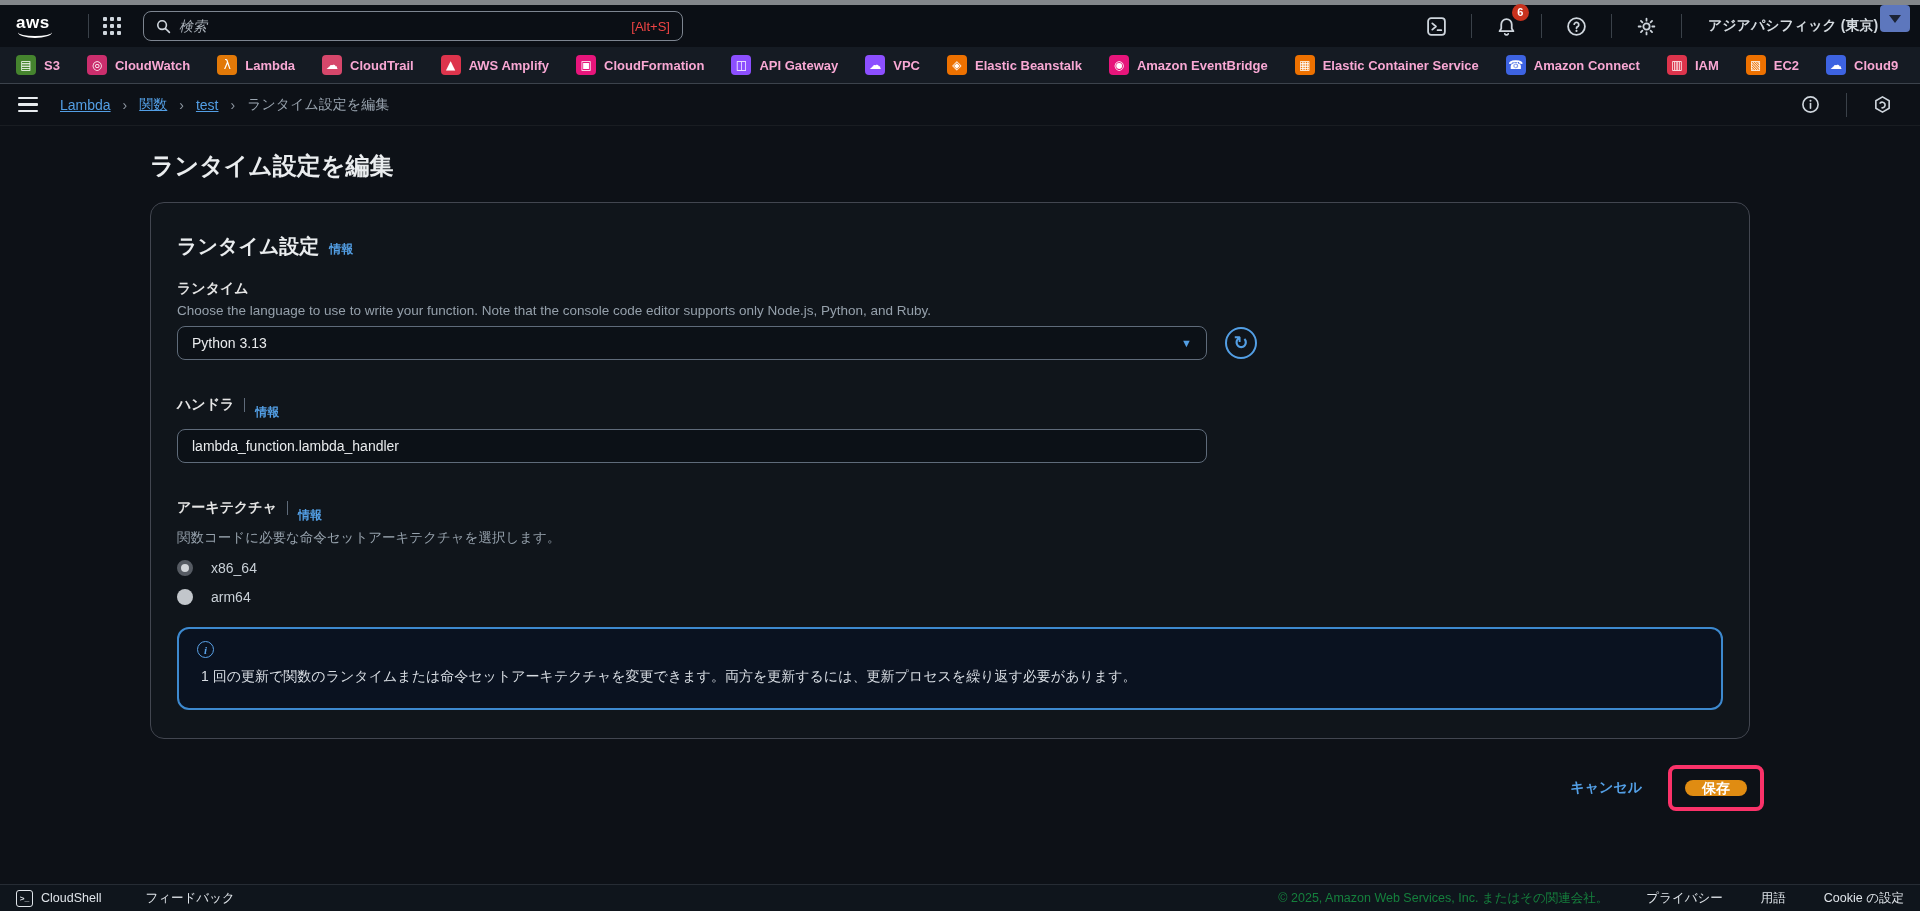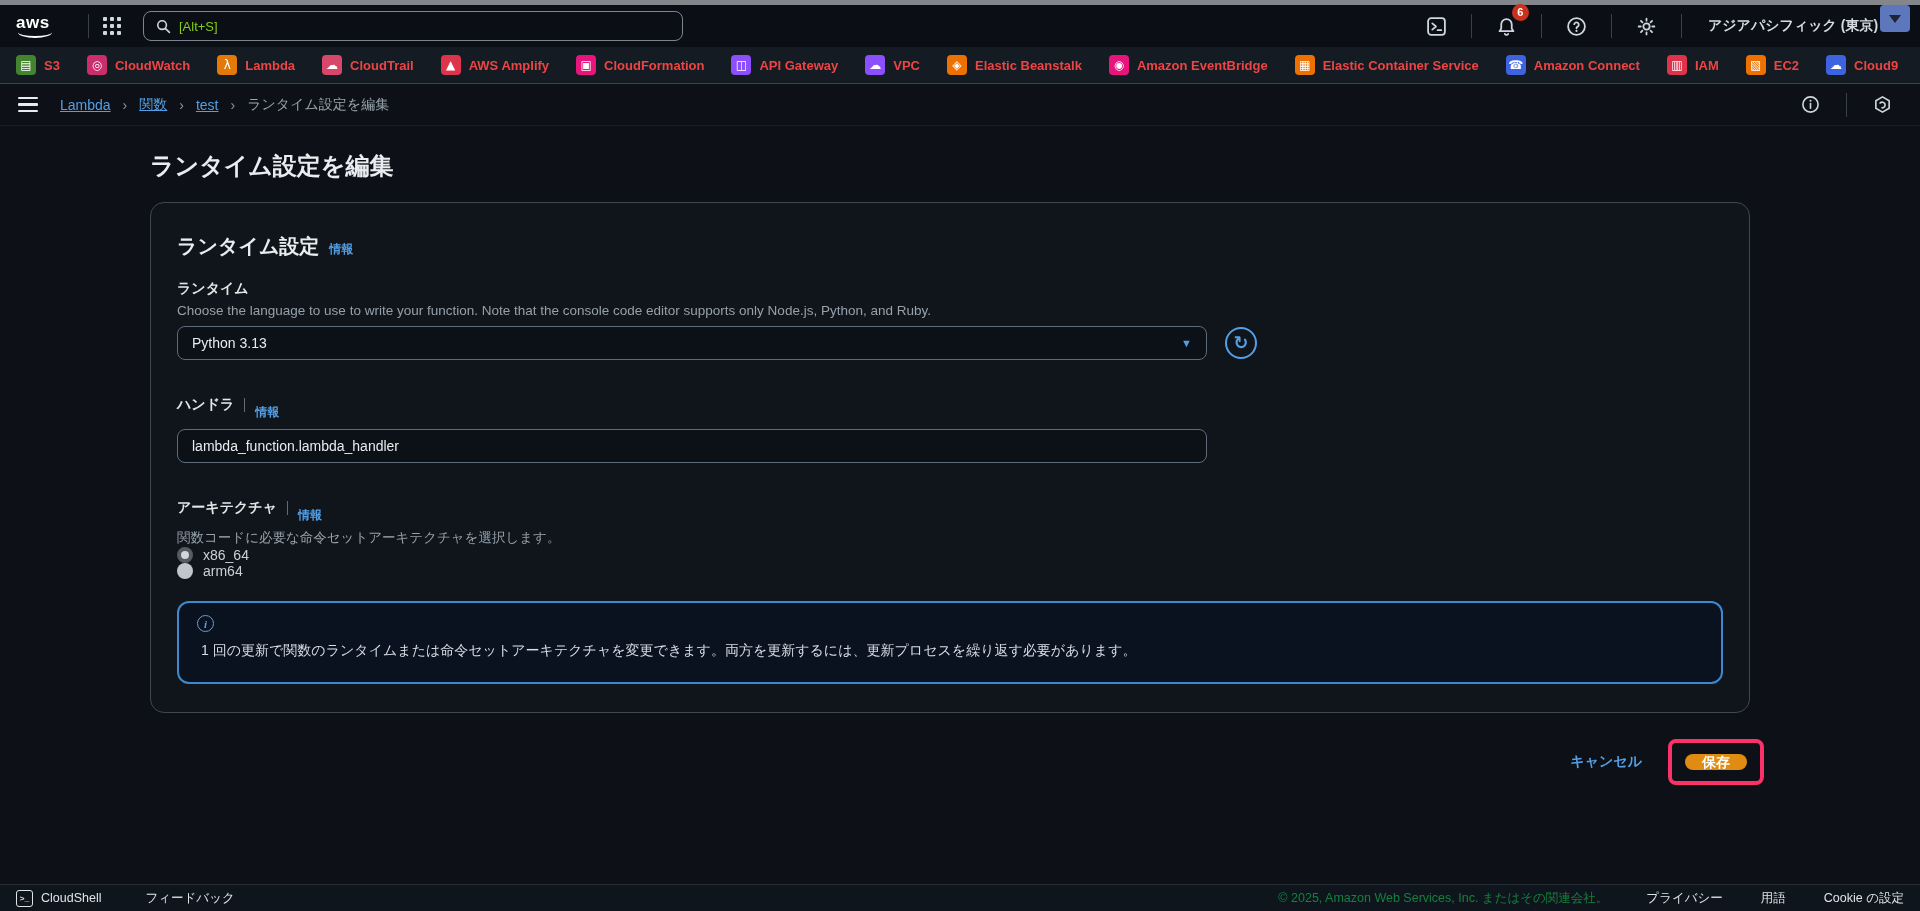--- a/index.html
+++ b/index.html
@@ -31,21 +31,21 @@
   .searchbox {
     width:540px; height:30px; margin-left:18px; border:1px solid #7d8590; border-radius:8px;
     display:flex; align-items:center; padding:0 12px; gap:8px; background:transparent;
   }
   .searchbox svg { flex:0 0 auto; }
   .searchbox input {
     flex:1; background:transparent; border:none; outline:none;
     font:italic 14px "Liberation Sans","DejaVu Sans",sans-serif; color:#c7ccd2;
   }
   .searchbox input::placeholder { color:#a7aeb6; font-style:italic; }
-  .search-shortcut { color:#84cc16; font-size:13px; }
+  .search-shortcut { color:#ef4444; font-size:13px; }
   .nav-right { margin-left:auto; display:flex; align-items:center; }
   .nav-btn { position:relative; padding:4px 14px; display:flex; align-items:center; cursor:pointer; }
   .badge {
     position:absolute; top:-8px; right:2px; min-width:17px; height:17px; border-radius:9px;
     background:#c8321e; color:#fff; font-size:11px; font-weight:700;
     display:flex; align-items:center; justify-content:center; padding:0 4px;
   }
   .region { display:flex; align-items:center; gap:7px; padding:0 10px 0 16px;
             font-size:14px; font-weight:700; color:#d5dbe0; cursor:pointer; }
   .caret { font-size:9px; color:#d5dbe0; }
@@ -61,21 +61,21 @@
     height:37px; background:#151b23; border-bottom:1px solid #3c434c;
     display:flex; align-items:center; padding:0 16px; gap:27px; flex:0 0 auto;
     white-space:nowrap;
   }
   .fav { display:flex; align-items:center; gap:8px; cursor:pointer; }
   .fav .fico {
     width:20px; height:20px; border-radius:4px; color:#fff; font-size:12px;
     display:flex; align-items:center; justify-content:center;
     font-family:"DejaVu Sans",sans-serif;
   }
-  .fav .flabel { font-size:13px; font-weight:700; color:#ef4444; }
+  .fav .flabel { font-size:13px; font-weight:700; color:#f9a8d4; }
 
   
   .crumbbar {
     height:42px; display:flex; align-items:center; padding:0 18px;
     border-bottom:1px solid rgba(255,255,255,.05); flex:0 0 auto;
   }
   .hamburger { width:20px; display:flex; flex-direction:column; gap:4px; cursor:pointer; margin-right:22px; }
   .hamburger i { height:2.5px; background:#e8ecef; border-radius:1px; }
   .crumbs { display:flex; align-items:center; gap:12px; font-size:14px; }
   .crumb-link { color:#539fe5; text-decoration:underline; cursor:pointer; }
@@ -111,21 +111,21 @@
     width:32px; height:32px; border:2px solid #539fe5; border-radius:50%;
     color:#539fe5; font-size:18px; font-weight:700; line-height:1;
     display:flex; align-items:center; justify-content:center; cursor:pointer;
     font-family:"DejaVu Sans",sans-serif; background:transparent;
   }
   .text-input {
     width:1030px; height:34px; border:1px solid #5f6b7a; border-radius:8px; background:#0c1117;
     color:#e9ebed; font-size:14px; padding:0 14px; margin-top:8px; outline:none;
     font-family:"Liberation Sans","DejaVu Sans",sans-serif; display:block;
   }
-  .radio-row { display:flex; align-items:center; gap:10px; cursor:pointer; }
+  .radio-row { display:flex; align-items:center; gap:18px; margin-top:13px; cursor:pointer; }
   .radio-sel  { width:16px; height:16px; border-radius:50%; background:#d2d5d9; border:4px solid #565b63; }
   .radio-unsel{ width:16px; height:16px; border-radius:50%; background:#c2c6cb; }
   .radio-label { font-size:14px; color:#c9d0d7; }
 
   .alert {
     margin-top:22px; border:2px solid #3d89cf; border-radius:12px; background:#0a1220;
     padding:12px 18px 22px; position:relative;
   }
   .alert-icon {
     width:17px; height:17px; border-radius:50%; border:1.5px solid #5aa2e8; color:#5aa2e8;
@@ -184,20 +184,21 @@
         <i></i>
         <i></i>
         <i></i>
         <i></i>
     </div>
     <div class="searchbox">
       <svg width="15" height="15" viewBox="0 0 16 16">
         <circle class="st" cx="6.5" cy="6.5" r="4.6"></circle>
           <line class="st" x1="10.2" y1="10.2" x2="14.3" y2="14.3"></line>
       </svg>
+      <input placeholder="検索" style="">
       <span class="search-shortcut">[Alt+S]</span>
     </div>
 
     <div class="nav-right">
       <div class="nav-btn">
         <svg width="21" height="21" viewBox="0 0 20 20">
           <rect class="st" x="2" y="2" width="16" height="16" rx="3"></rect>
           <polyline class="st" points="6,7 9.5,10 6,13"></polyline>
             <line class="st" x1="11" y1="13.5" x2="14.5" y2="13.5"></line>
         </svg>

